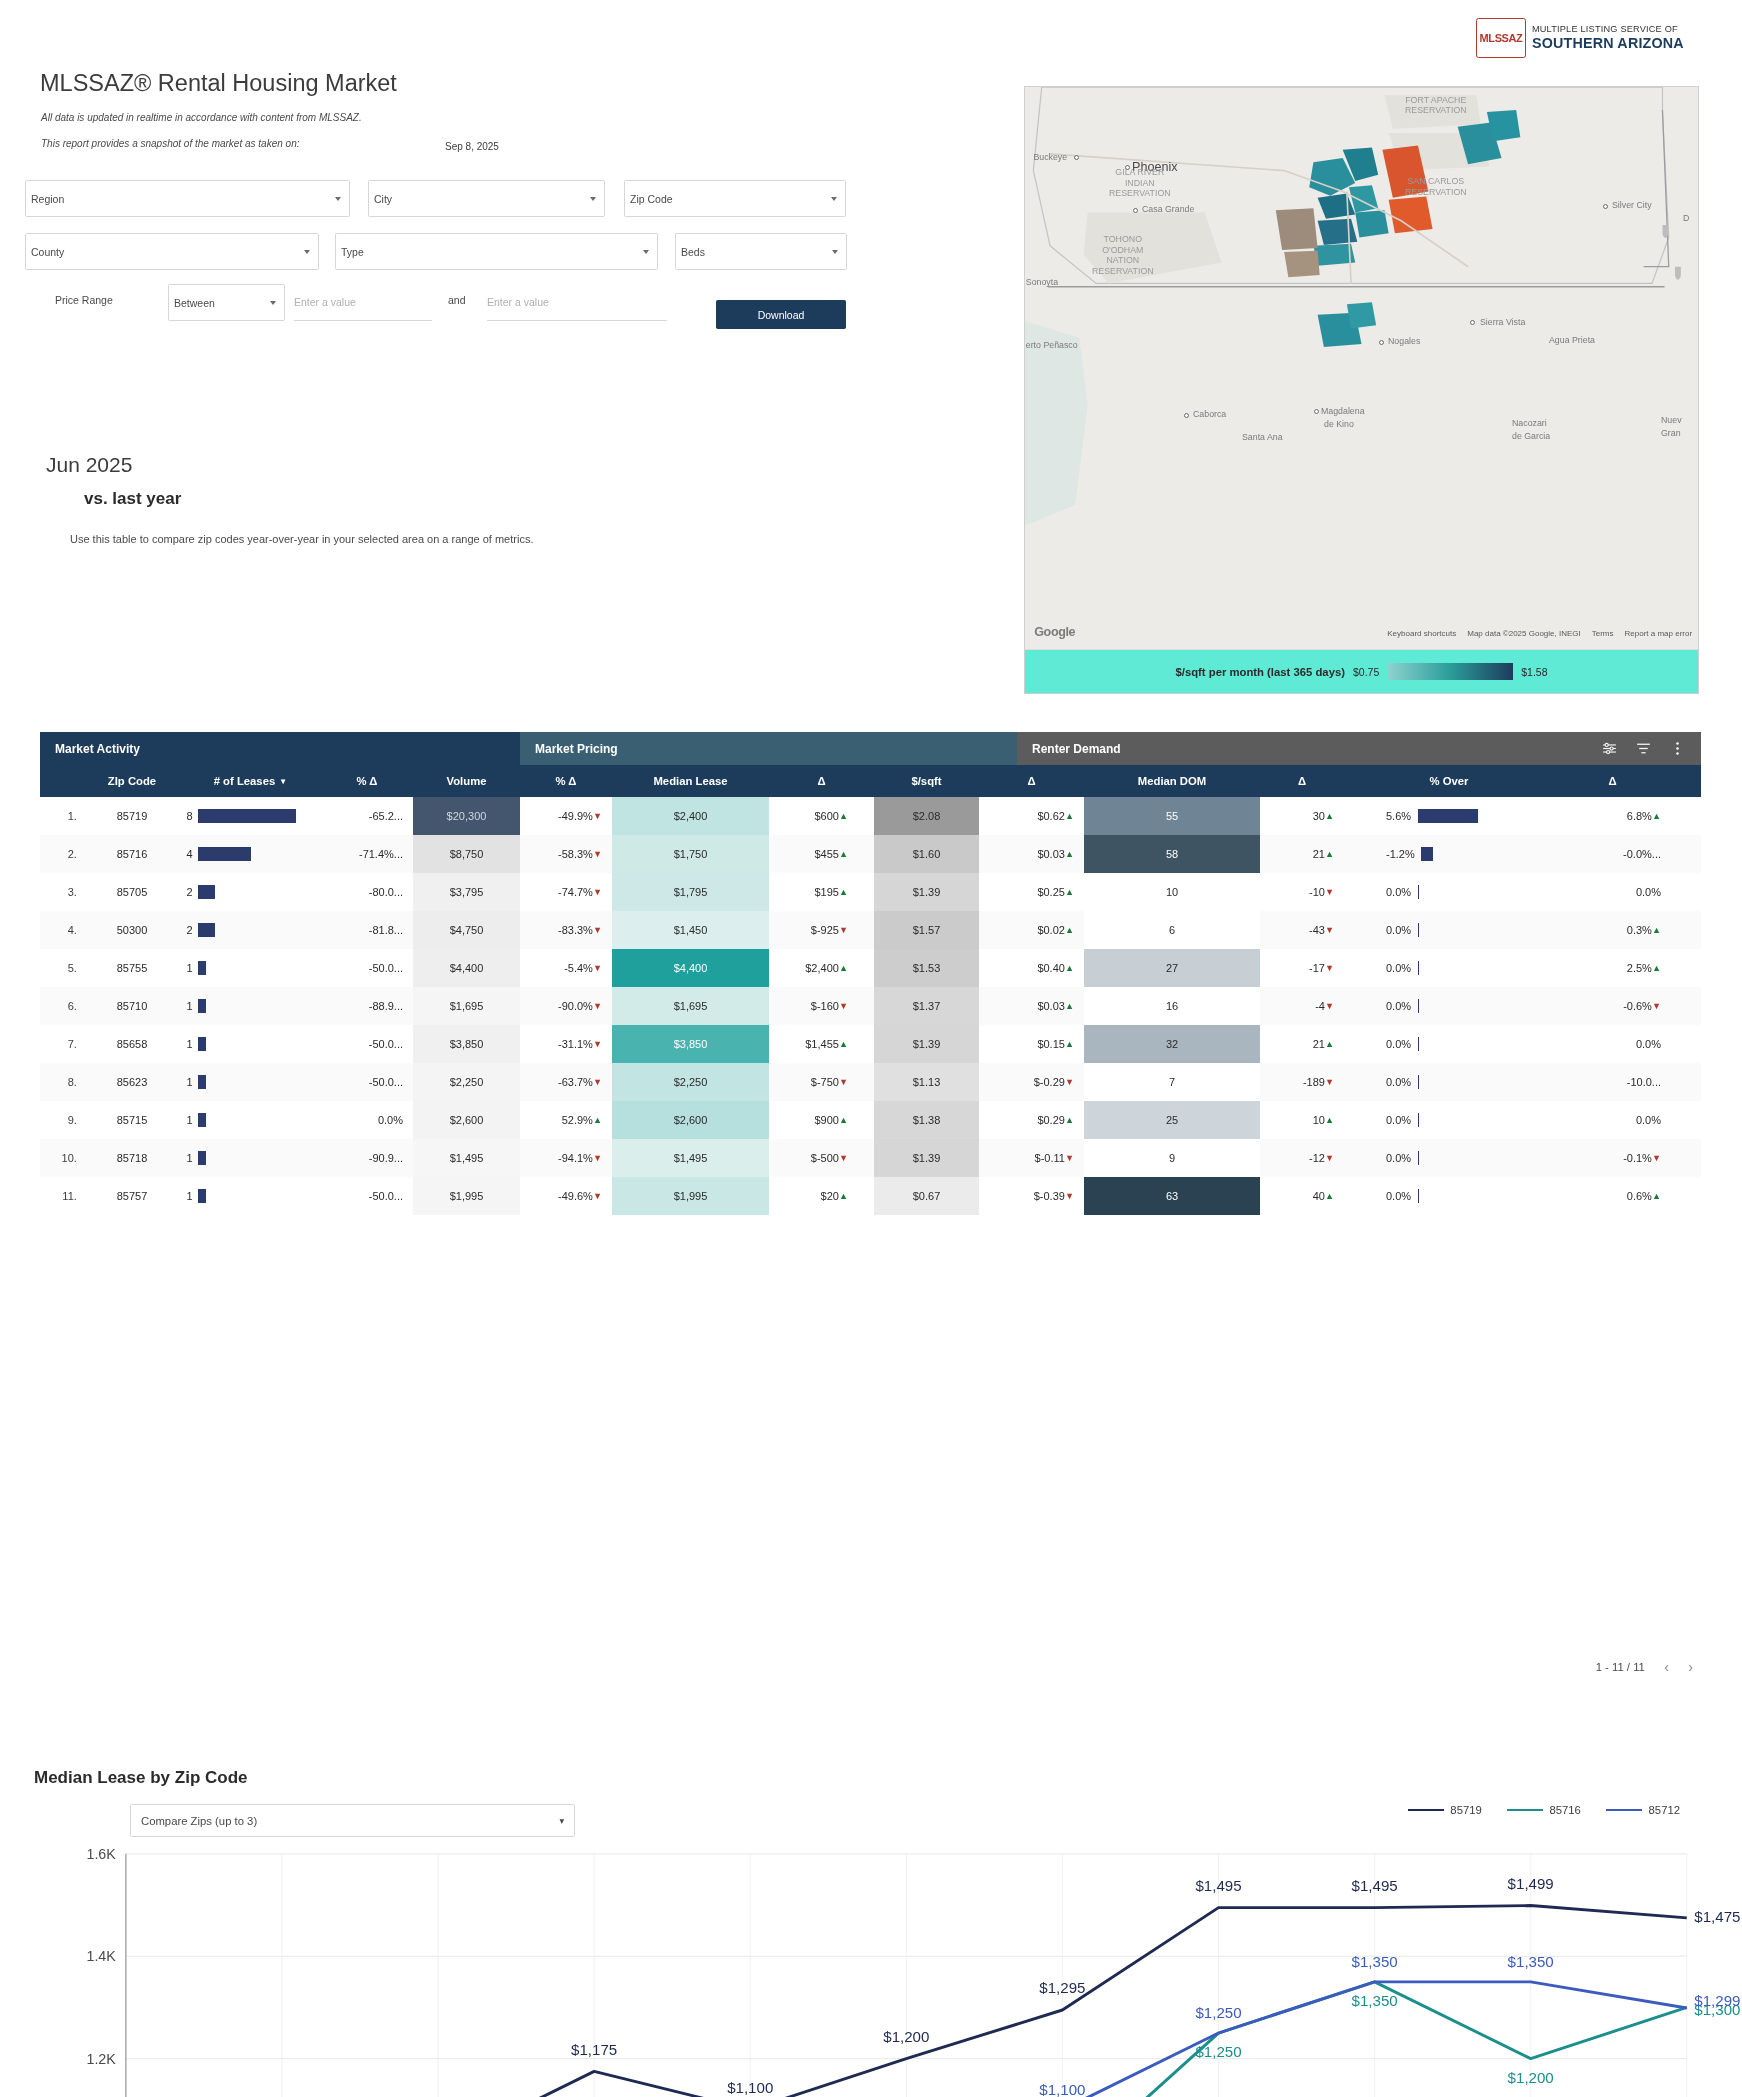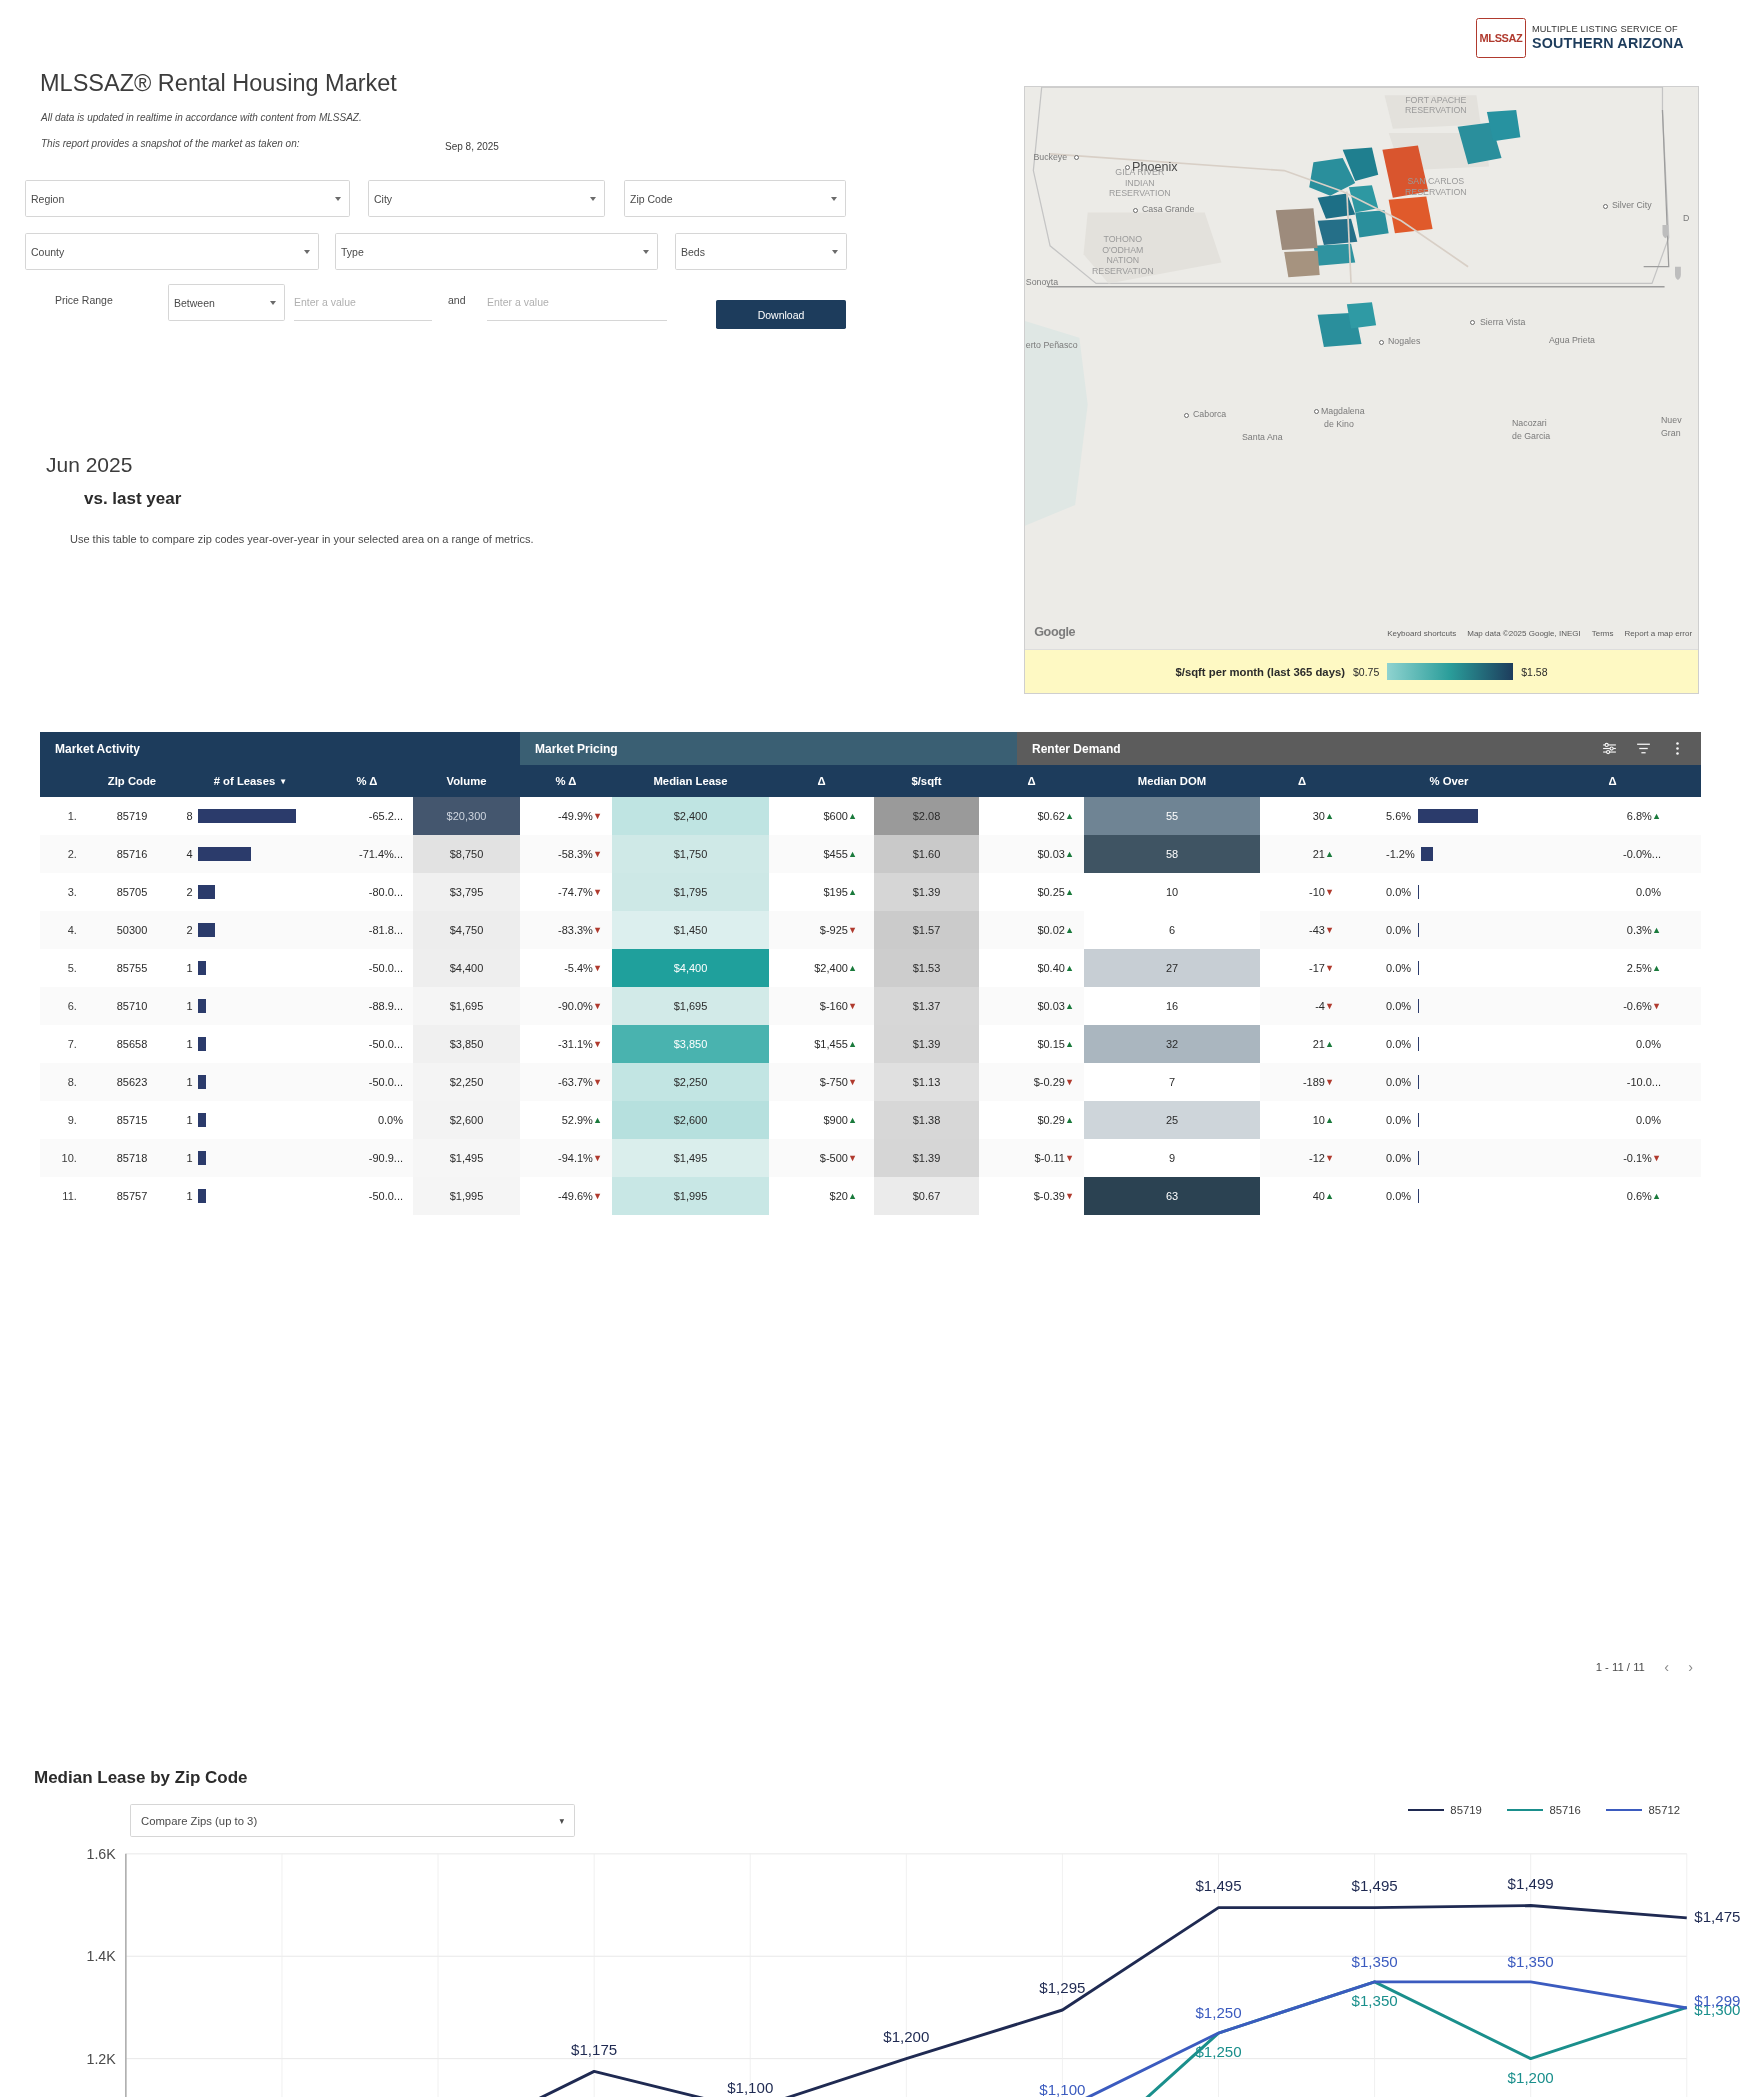--- a/index.html
+++ b/index.html
@@ -113,21 +113,21 @@
   .google-wm {
     position:absolute; left:9.2px; bottom:54px; font-size:12.6px; color:#7c7c7c;
     font-family:"Liberation Sans", sans-serif; font-weight:bold; letter-spacing:-0.4px;
   }
   .map-foot {
     position:absolute; right:5.9px; bottom:55px; font-size:8px; color:#5a5a5a;
     display:flex; gap:11px;
   }
   .legend {
     position:absolute; left:0; right:0; bottom:0; height:44px;
-    background:#fef9c3; display:flex; align-items:center; justify-content:center; gap:8px;
+    background:#5eead4; display:flex; align-items:center; justify-content:center; gap:8px;
     border-top:0.4px solid #ddd;
   }
   .legend-title { font-size:11.3px; font-weight:bold; color:#2b2b2b; }
   .legend-min, .legend-max { font-size:10.5px; color:#2b2b2b; }
   .legend-bar {
     width:126px; height:17px;
     background:linear-gradient(to right,#8fd3d0,#2a9d9a,#1d3c5c);
   }
 
   
@@ -147,21 +147,21 @@
   .hdr-row .cell { display:flex; align-items:center; justify-content:center; }
   .body-row { display:flex; height:38px; font-size:11px; }
   .body-row .cell { display:flex; align-items:center; justify-content:center; }
   .c-idx   { width:46px; justify-content:flex-end !important; padding-right:9.2px; color:#3c3c3c; }
   .c-zip   { width:92px; }
   .c-leases{ width:143px; justify-content:flex-start !important; padding-left:8.4px; gap:5.9px; }
   .c-pctA  { width:92px; justify-content:flex-end !important; padding-right:10px; }
   .c-vol   { width:107px; }
   .c-pctB  { width:92px; justify-content:flex-end !important; padding-right:10px; }
   .c-med   { width:157px; }
-  .c-dmed  { width:105px; justify-content:flex-end !important; padding-right:17px; }
+  .c-dmed  { width:105px; justify-content:flex-end !important; padding-right:26px; }
   .c-sqft  { width:105px; }
   .c-dsqft { width:105px; justify-content:flex-end !important; padding-right:10px; }
   .c-dom   { width:176px; }
   .c-ddom  { width:84px; justify-content:flex-end !important; padding-right:10px; }
   .c-over  { width:210px; justify-content:flex-start !important; padding-left:42px; gap:6.7px;}
   .c-dover { width:117px; justify-content:flex-end !important; padding-right:10px; }
 
   .bar { height:14.3px; background:#2b3b6b; }
   .bar-sm { height:14.3px; background:#2b3b6b; }
   .up { color:#1a7a3c; font-size:9.2px; }

